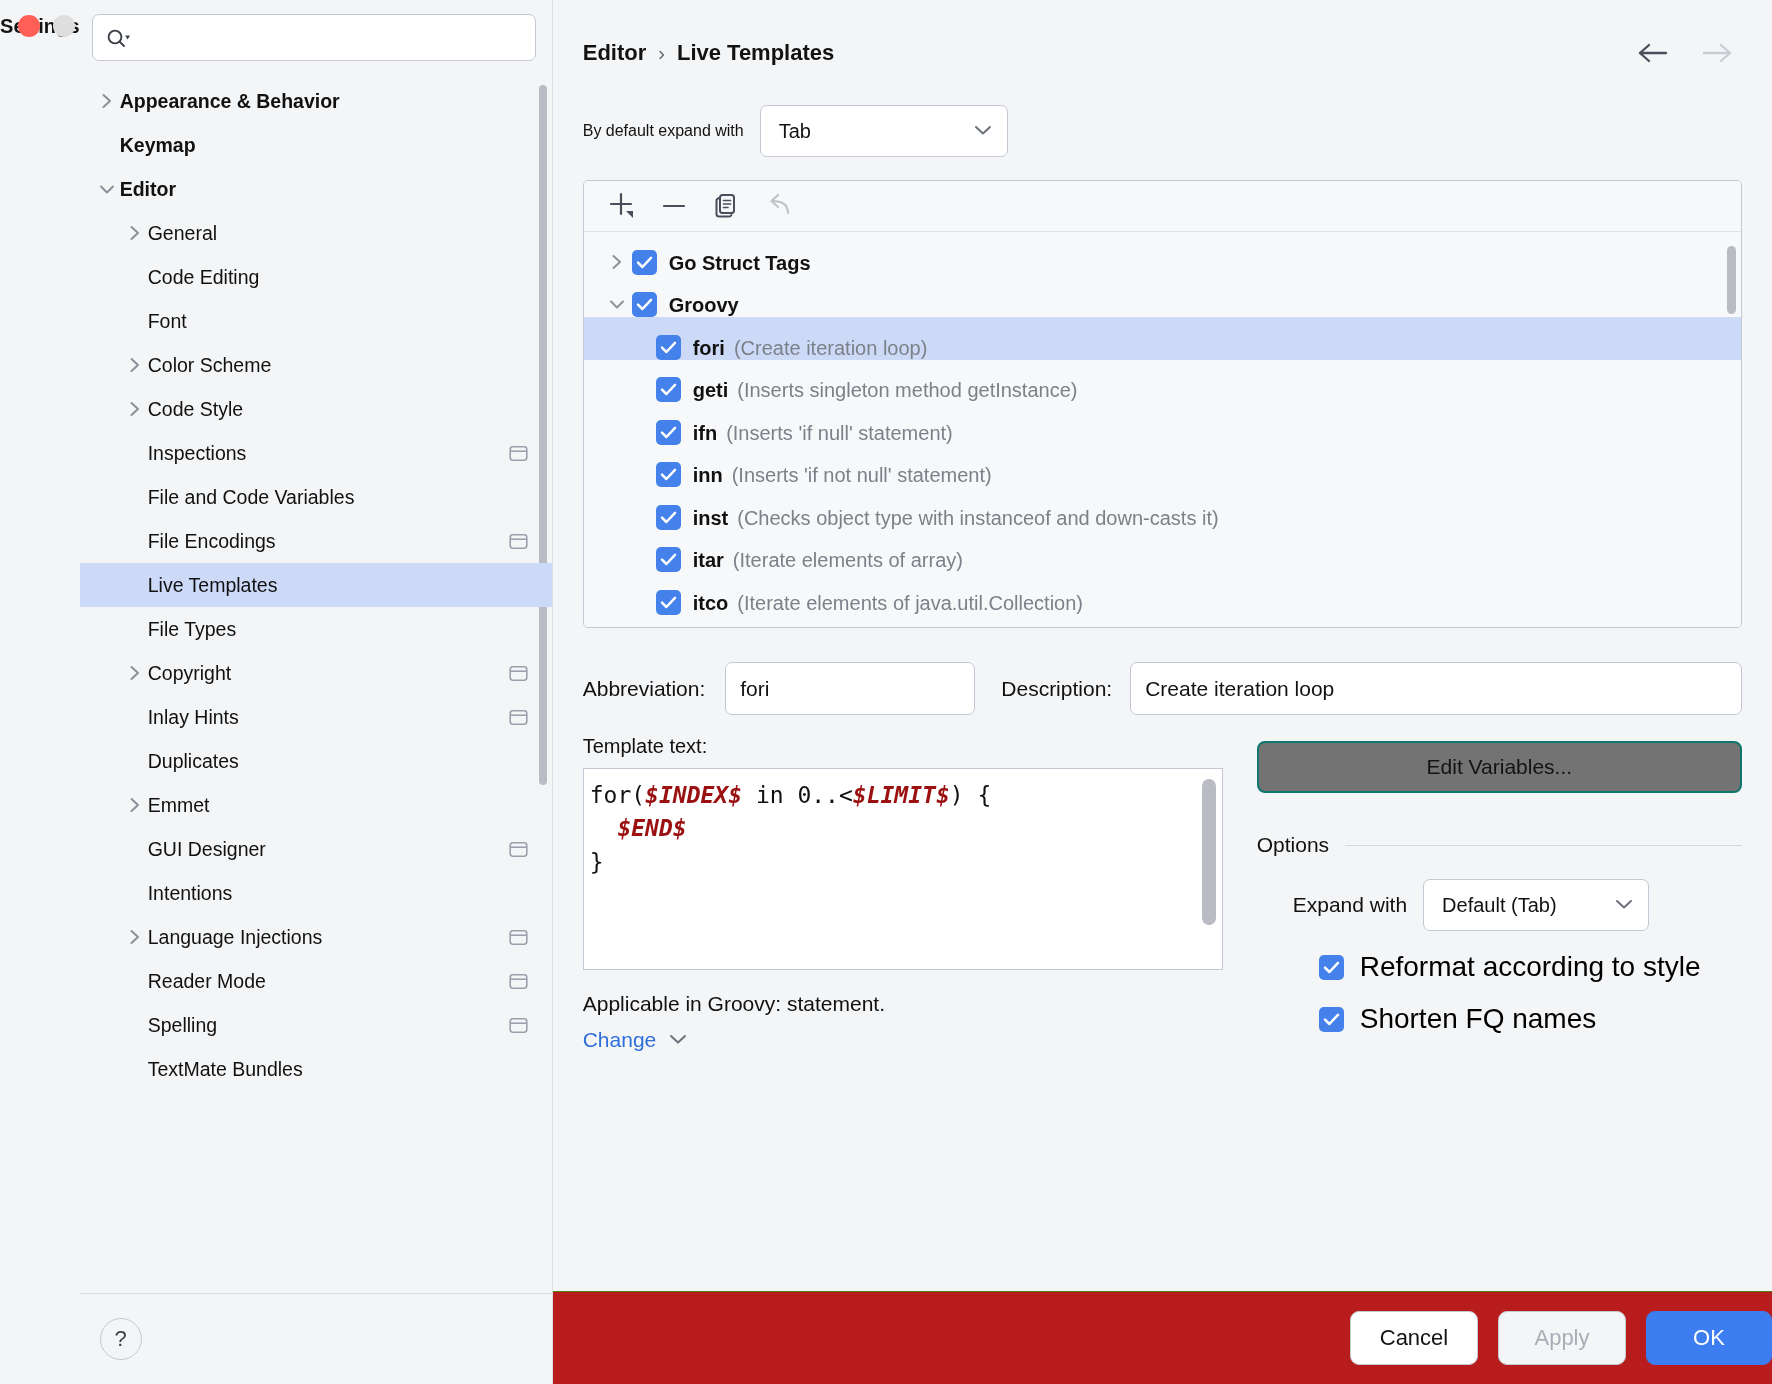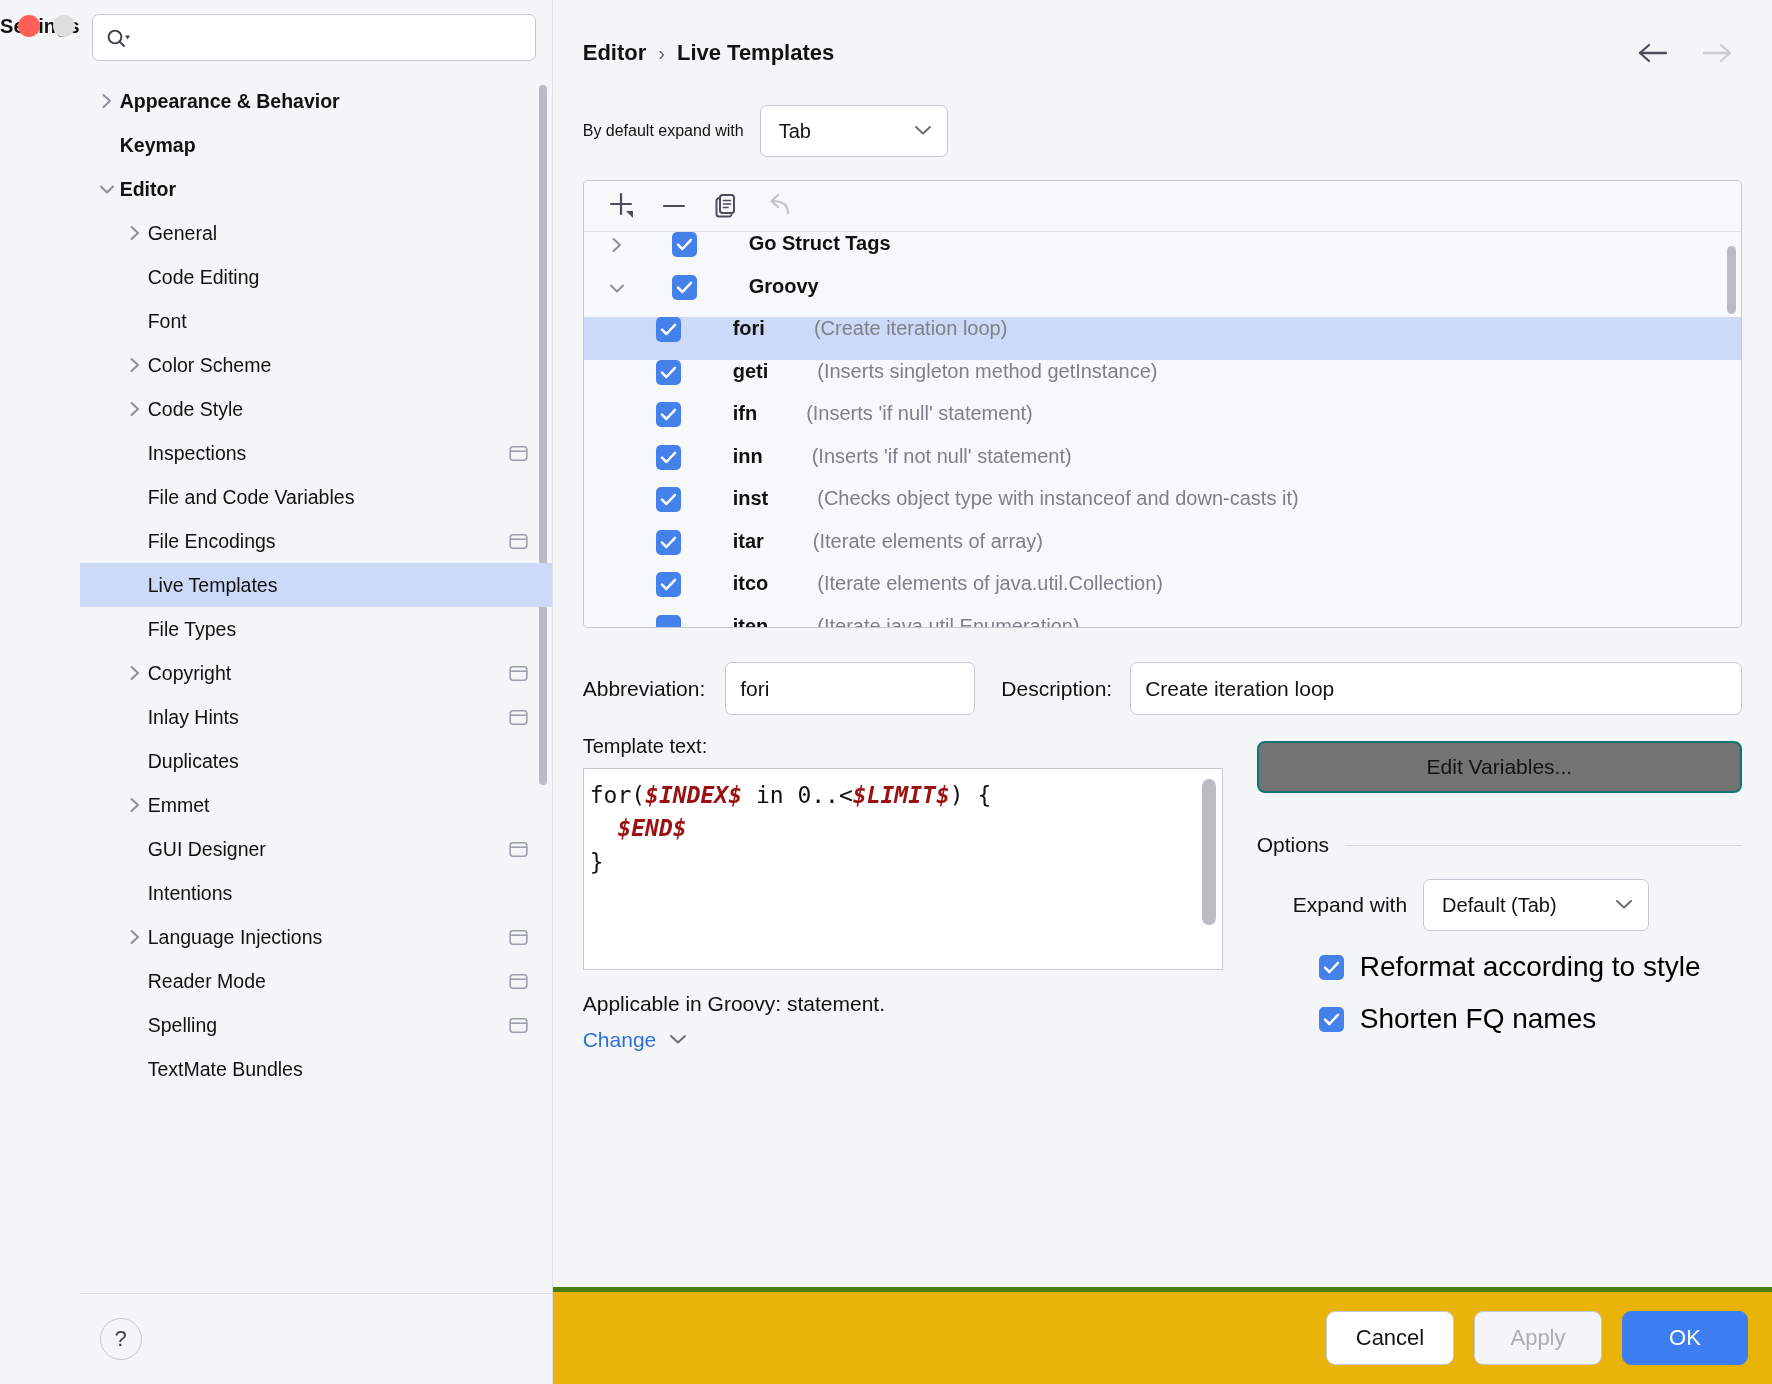--- a/index.html
+++ b/index.html
@@ -131,21 +131,21 @@
   .expand-row { display: flex; align-items: center; height: 62px; margin-top: 8px; }
   .expand-label { font-size: 16px; color: #111; margin-right: 16px; }
   .combo {
     box-sizing: border-box;
     background: #fff; border: 1px solid #c3c8d2; border-radius: 7px;
     height: 52px; display: flex; align-items: center;
     padding: 0 14px 0 18px; cursor: pointer;
   }
   .combo-val { font-size: 20px; color: #131313; white-space: nowrap; }
   .combo .chev { margin-left: auto; padding-left: 22px; }
-  #expand-with-combo { width: 188px; }
+  #expand-with-combo { width: 248px; }
 
   
   .list-panel {
     margin-top: 18px;
     border: 1px solid #c3c8d2; border-radius: 5px;
     background: #f7f8fa;
     height: 448px; box-sizing: border-box;
     display: flex; flex-direction: column;
     overflow: hidden; position: relative;
   }
@@ -161,22 +161,22 @@
     display: flex; align-items: center; justify-content: center;
     cursor: pointer;
   }
   .list-body { flex: 1 1 auto; overflow: hidden; position: relative; background:#f7f8fa; }
   .list-scroll {
     position: absolute; right: 5px; top: 14px;
     width: 9px; height: 68px;
     background: #b9bcc2; border-radius: 5px;
   }
   .tpl-row {
-    height: 42.5px; display: flex; align-items: flex-start;
-    padding-left: 18px; cursor: default; gap: 40px;
+    height: 42.5px; display: flex; align-items: flex-end;
+    padding-left: 18px; cursor: default;
   }
   .tpl-row.selected { background: #ccd9f7; }
   .tpl-row .tw { width: 30px; flex: 0 0 30px; }
   .cb {
     width: 25px; height: 25px; flex: 0 0 25px;
     border-radius: 5px; background: #4481eb;
     display: flex; align-items: center; justify-content: center;
     margin-right: 12px;
   }
   .cb svg { display: block; }
@@ -243,24 +243,24 @@
   .opt-row { display: flex; align-items: center; margin-top: 22px; padding-left: 36px; }
   .opt-label { font-size: 21px; color: #111; margin-right: 16px; }
   #opt-expand-combo { width: 226px; }
   .opt-check-row { display: flex; align-items: center; margin-top: 20px; padding-left: 62px; }
   .opt-check-row .cb { margin-right: 16px; }
   .opt-check-label { font-size: 28px; color: #000000; }
 
   
   .footer {
     flex: 0 0 auto; height: 92px;
-    border-top: 5px solid #4d7c0f;
+    border-top: 1px solid #4d7c0f;
     display: flex; align-items: center; justify-content: flex-end;
-    padding-right: 24px; gap: 20px;
-    background: #eab308;
+    gap: 20px;
+    background: #b91c1c;
   }
   .fbtn {
     box-sizing: border-box;
     min-width: 128px; height: 54px; border-radius: 9px;
     display: flex; align-items: center; justify-content: center;
     font-size: 22px; cursor: pointer;
     border: 1px solid #c3c8d2; background: #fff; color: #131313;
     padding: 0 22px;
   }
   .fbtn.disabled { color: #a9adb5; background: #f4f5f7; }

